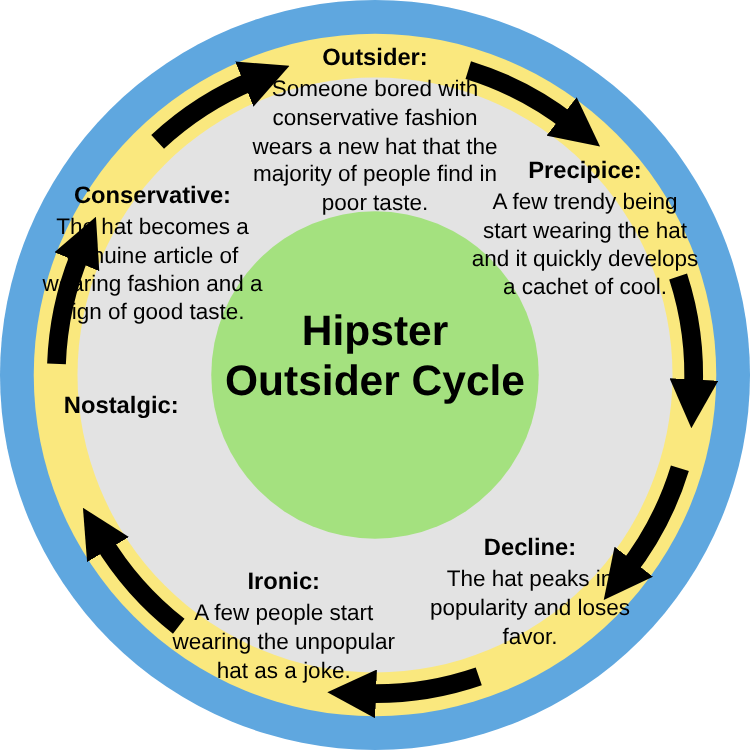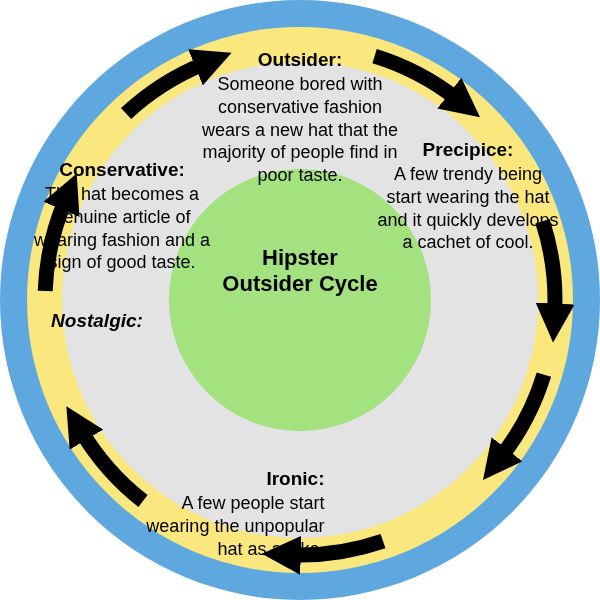--- a/index.html
+++ b/index.html
@@ -37,41 +37,40 @@
     fill: none;
   }
   .arrow-head {
     fill: var(--arrow, #000);
   }
 
   .stage {
     position: absolute;
     transform: translateX(-50%);
     text-align: center;
-    margin-top: 13px;
   }
   .stage-title {
     font-weight: bold;
     font-size: 19px;
     line-height: 1.15;
     margin-bottom: 2px;
   }
   .stage-desc {
     font-size: 18px;
     line-height: 1.27;
   }
 
   .center-title {
     position: absolute;
     left: 300px;
     top: 245px;
     transform: translateX(-50%);
     text-align: center;
     font-weight: bold;
-    font-size: 22px;
+    font-size: 34px;
     line-height: 1.18;
     white-space: nowrap;
   }
 </style>
 </head>
 <body>
 
 <div class="canvas">
 
   <div class="ring ring-blue"></div>
@@ -105,27 +104,31 @@
   </div>
 
   <div class="stage" style="left:468px; top:126px; width:185px;">
     <div class="stage-title">Precipice:</div>
     <div class="stage-desc">A few trendy being start wearing the hat and it quickly develops a cachet of cool.</div>
   </div>
 
   <div class="stage" style="left:503px; top:307px; width:175px;">
   </div>
 
+  <div class="stage" style="left:424px; top:428px; width:180px;">
+    <div class="stage-title">Decline:</div>
+    <div class="stage-desc">The hat peaks in popularity and loses favor.</div>
+  </div>
 
-  <div class="stage" style="left:227px; top:455px; width:195px;text-align:right;">
+  <div class="stage" style="left:227px; top:455px; width:195px;">
     <div class="stage-title">Ironic:</div>
     <div class="stage-desc">A few people start wearing the unpopular hat as a joke.</div>
   </div>
 
-  <div class="stage" style="left:97px; top:297px; width:180px;font-style:italic;">
+  <div class="stage" style="left:97px; top:314px; width:180px;">
     <div class="stage-title">Nostalgic:</div>
   </div>
 
   <div class="stage" style="left:122px; top:146px; width:190px;">
     <div class="stage-title">Conservative:</div>
     <div class="stage-desc">The hat becomes a genuine article of wearing fashion and a sign of good taste.</div>
   </div>
 
 </div>
 

